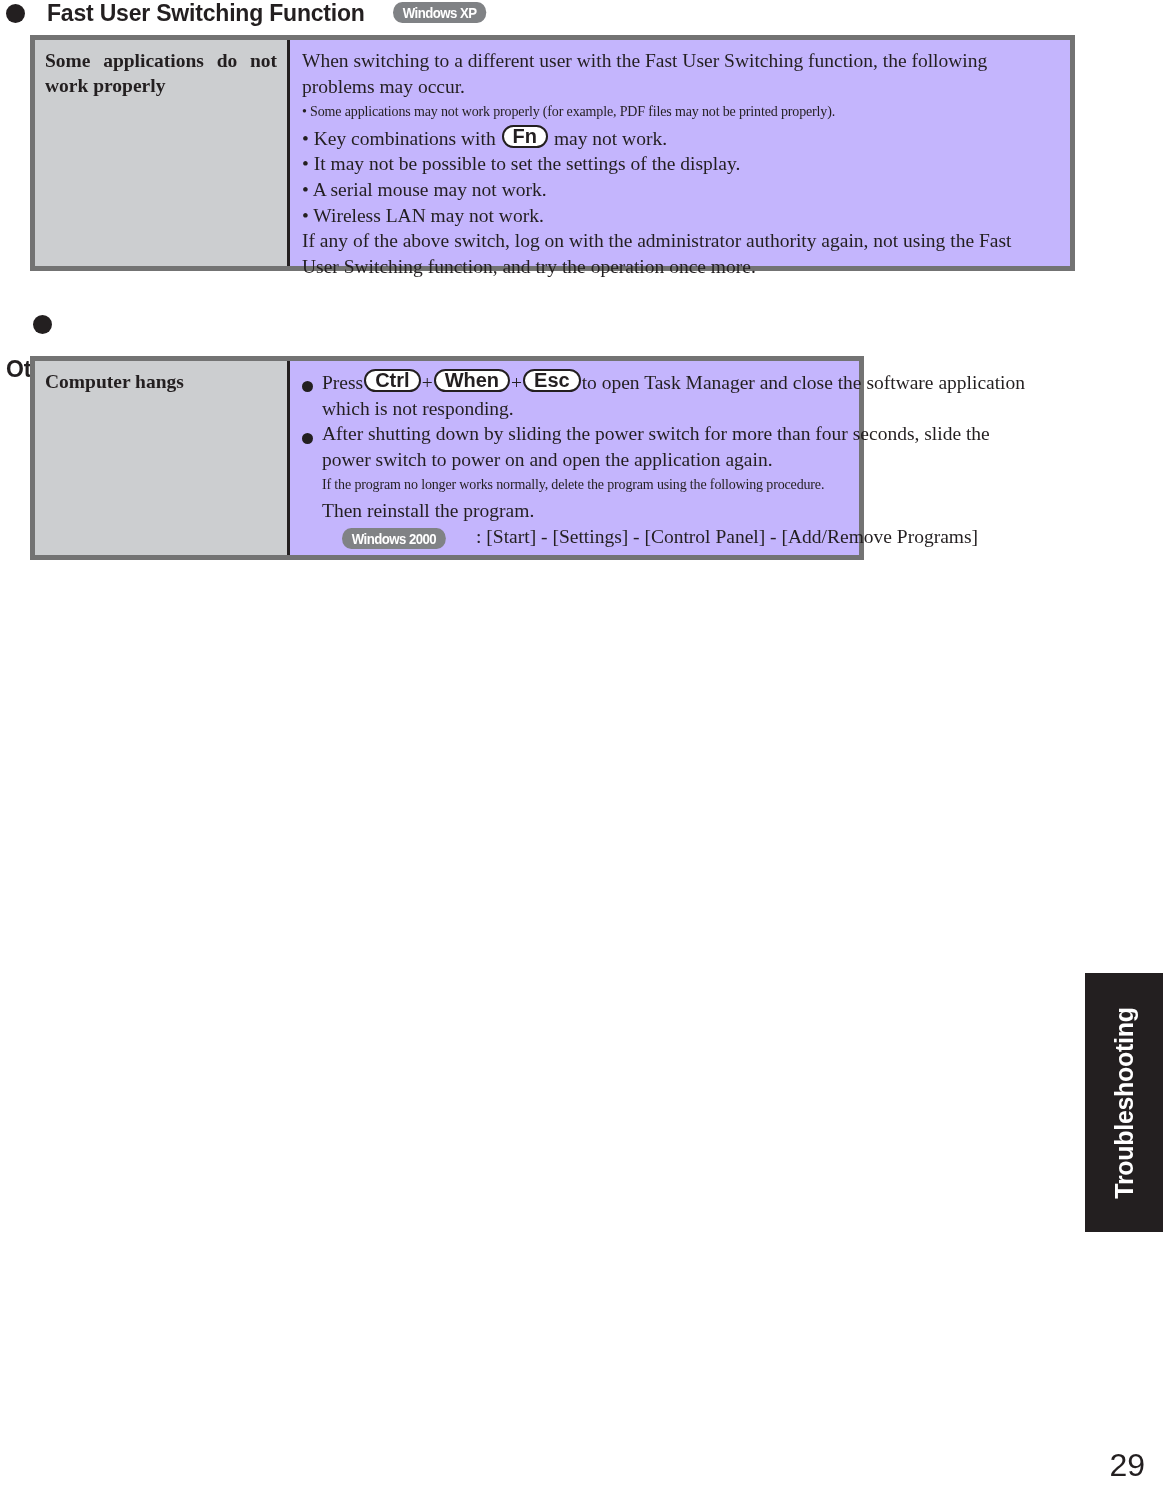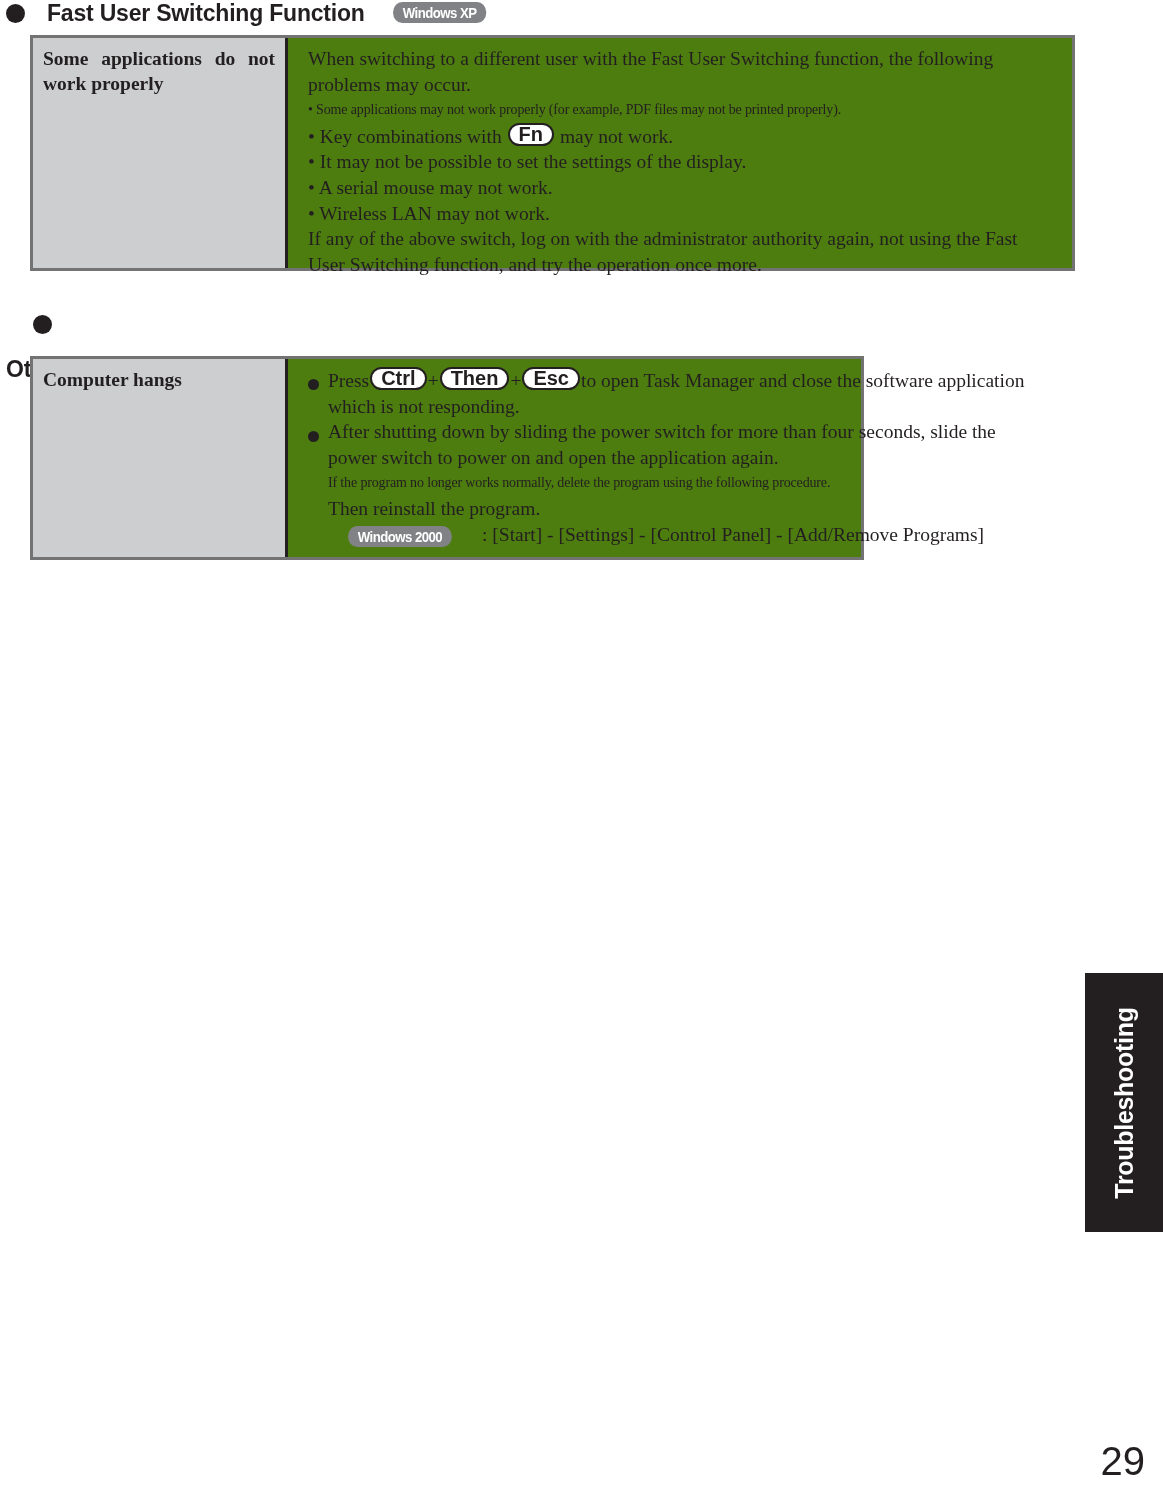--- a/index.html
+++ b/index.html
@@ -60,23 +60,23 @@
   }
   .os-badge.inline-badge {
     position: relative;
     top: -1px;
   }
   #heading-badge-xp { margin-left: 6px; }
 
   
   .tbl {
     position: absolute;
-    border: 3px solid #737373;
+    border: 5px solid #737373;
     box-sizing: border-box;
-    background: #4d7c0f;
+    background: #c4b5fd;
     display: flex;
   }
   #table-fast-user { left: 30px; top: 35px; width: 1045px; height: 236px; }
   #table-others    { left: 30px; top: 356px; width: 834px; height: 204px; }
 
   .tbl-label-cell {
     background: #ccced0;
     border-right: 3px solid #231f20;
     box-sizing: border-box;
     padding: 8px 10px 0 10px;
@@ -84,21 +84,21 @@
     font-weight: bold;
     font-size: 19.5px;
     line-height: 25px;
     color: #231f20;
     flex: 0 0 auto;
   }
   #table-fast-user .tbl-label-cell { width: 255px; text-align: justify; text-align-last: justify; }
   #table-others    .tbl-label-cell { width: 255px; }
 
   .tbl-body-cell {
-    padding: 8px 8px 0 20px;
+    padding: 8px 8px 0 12px;
     box-sizing: border-box;
     flex: 1 1 auto;
     font-size: 19.5px;
     line-height: 25.6px;
     color: #231f20;
   }
 
   .line { white-space: nowrap; }
   .tight { font-size: 14px; letter-spacing: -0.15px; }
 
@@ -160,21 +160,21 @@
     letter-spacing: -0.3px;
     white-space: nowrap;
   }
 
   
   #page-number {
     position: absolute;
     right: 18px;
     bottom: 14px;
     font-family: "Liberation Sans", sans-serif;
-    font-size: 40px;
+    font-size: 32px;
     color: #231f20;
     line-height: 1;
   }
 </style>
 </head>
 <body>
 
 <div class="section-heading" id="heading-fast-user">
   <span class="heading-bullet"></span>
   <span>Fast User Switching Function</span>
@@ -221,21 +221,21 @@
   </div>
 
   <div class="tbl-body-cell">
 
     <div class="hang">
       <span class="hang-marker">
         <span class="dot-bullet"></span>
       </span>
       <span class="hang-text">
         <span class="line">
-          <span>Press</span><span class="keycap">Ctrl</span><span>+</span><span class="keycap">Then</span><span>+</span><span class="keycap">Esc</span><span>to open Task Manager and close the software application</span>
+          <span>Press</span><span class="keycap">Ctrl</span><span>+</span><span class="keycap">When</span><span>+</span><span class="keycap">Esc</span><span>to open Task Manager and close the software application</span>
         </span>
         <span class="line" style="display:block;">which is not responding.</span>
       </span>
     </div>
 
     <div class="hang">
       <span class="hang-marker">
         <span class="dot-bullet"></span>
       </span>
       <span class="hang-text">

